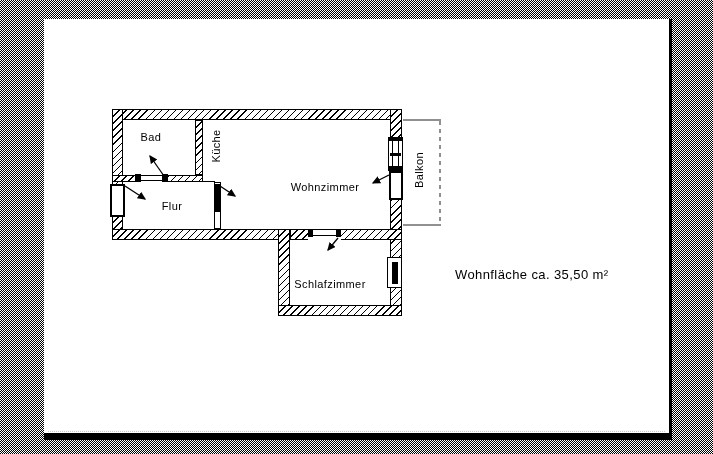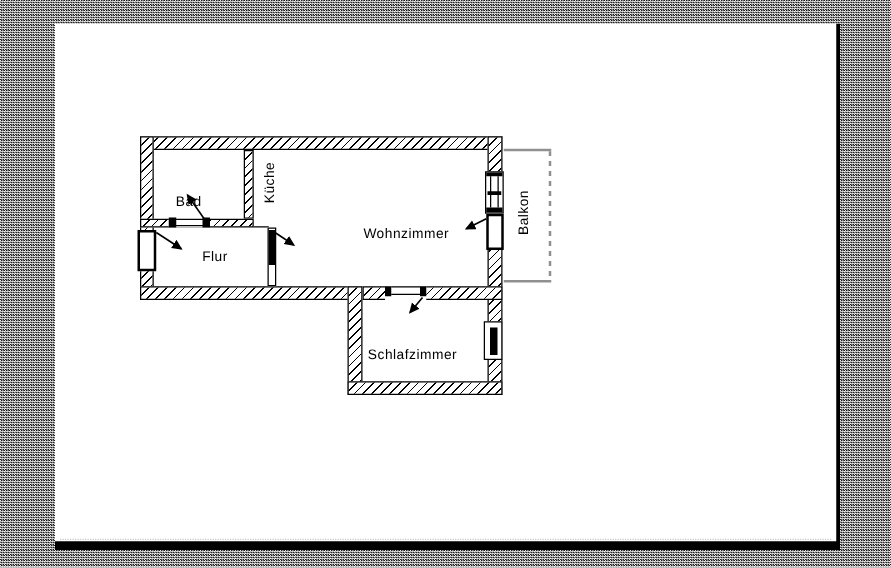--- a/index.html
+++ b/index.html
@@ -113,25 +113,26 @@
           <path d="M0,0 L6.5,3 L0,6 z" fill="#000"></path>
         </marker>
       </defs>
       <line x1="81" y1="167" x2="101" y2="180" stroke="#000" stroke-width="1.3" marker-end="url(#ah)"></line>
       <line x1="120" y1="157" x2="106" y2="137" stroke="#000" stroke-width="1.3" marker-end="url(#ah)"></line>
       <line x1="176" y1="167" x2="191" y2="177" stroke="#000" stroke-width="1.3" marker-end="url(#ah)"></line>
       <line x1="345" y1="156" x2="329" y2="164" stroke="#000" stroke-width="1.3" marker-end="url(#ah)"></line>
       <line x1="294" y1="219" x2="284" y2="231" stroke="#000" stroke-width="1.3" marker-end="url(#ah)"></line>
     </svg>
 
-    <div class="room-label" style="left:85px; top:112px; width:44px;margin-top:25px;">Bad</div>
+    <div class="room-label" style="left:85px; top:112px; width:44px;">Bad</div>
     <div class="room-label vrot" style="left:153px; top:121px; width:38px;">Küche</div>
     <div class="room-label" style="left:108px; top:181px; width:40px;">Flur</div>
     <div class="room-label" style="left:236px; top:162px; width:90px;">Wohnzimmer</div>
     <div class="room-label" style="left:241px; top:259px; width:90px;">Schlafzimmer</div>
     <div class="room-label vrot" style="left:355px; top:145px; width:40px;">Balkon</div>
 
     <div class="note">
+      <div>Wohnfläche ca. 35,50 m²</div>
     </div>
 
     <div class="perf"></div>
   </div>
 </div>
 
 </body></html>

